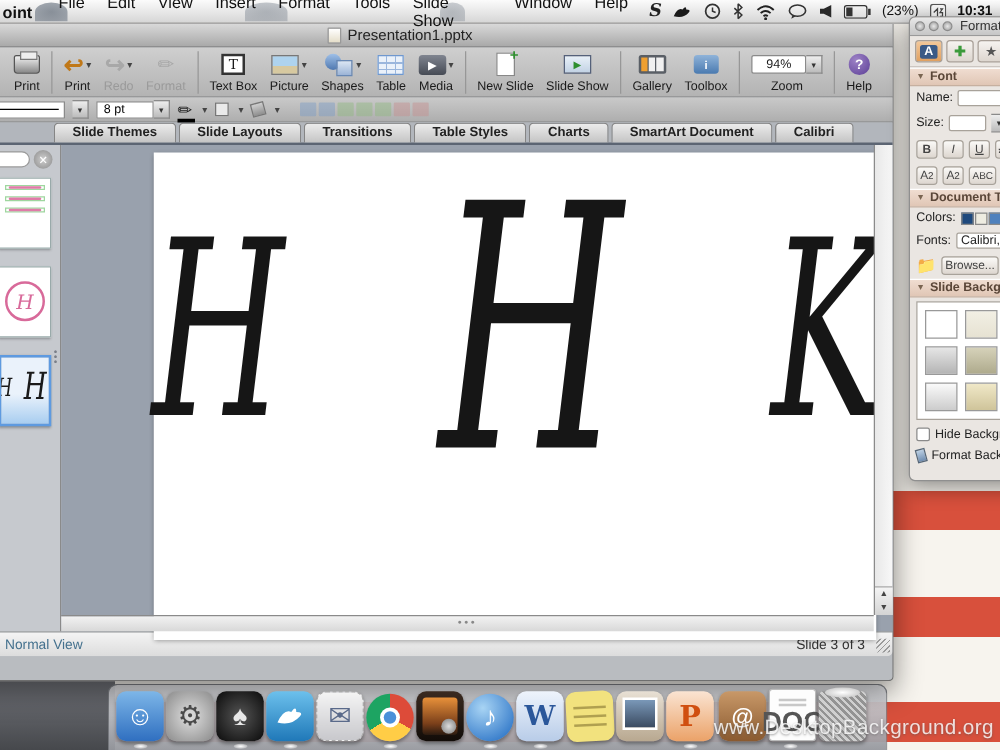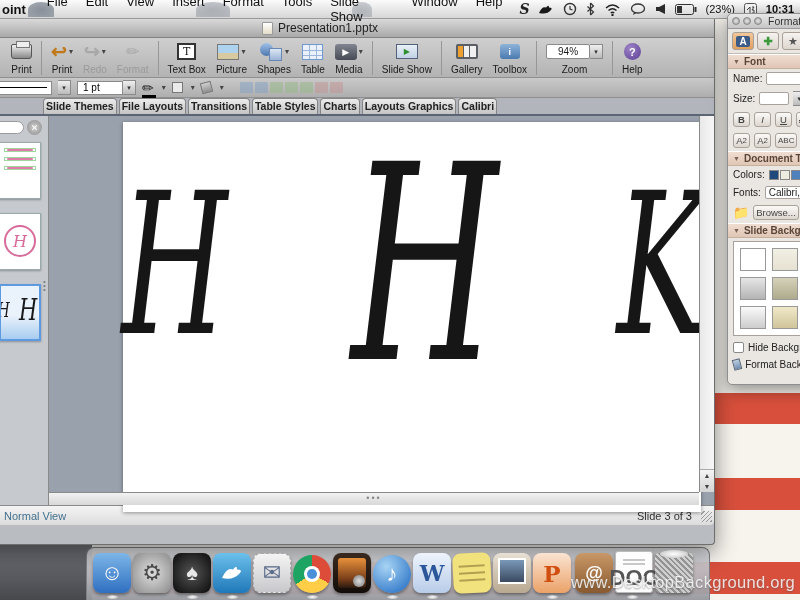--- a/index.html
+++ b/index.html
@@ -71,21 +71,21 @@
   .lineSel i { display:block; width:100%; height:1px; background:#000; }
   .ptSel { width:46px; height:14px; background:#fff; border:1px solid #8a8a8a; font-size:10px; display:flex; align-items:center; padding-left:5px; }
   .pen { font-size:14px; color:#222; position:relative; }
   .pen:after { content:""; position:absolute; left:0; bottom:-2px; width:14px; height:3px; background:#000; }
   .borderBtn { width:11px; height:11px; border:1px solid #777; background:#eaeaea; }
   .fillBtn { width:11px; height:11px; background:linear-gradient(#cfcfcf,#8f8f8f); transform:rotate(-15deg); border:1px solid #777; }
   .miniTbl { width:13px; height:11px; border-radius:1px; opacity:.45; margin-right:2px; }
 
   .tabbar { height:18px; background:#b2b6bc; border-bottom:2px solid #5c6573; display:flex; align-items:flex-end; padding-left:117px; gap:2px; }
   .tab { background:linear-gradient(#ececec,#c4c4c4); border:1px solid #858585; border-bottom:none;
-    border-radius:4px 4px 0 0; padding:1px 2px 2px; font-size:10.5px; font-weight:bold; color:#222; white-space:nowrap; }
+    border-radius:4px 4px 0 0; padding:1px 14px 2px; font-size:10.5px; font-weight:bold; color:#222; white-space:nowrap; }
 
   .content { position:relative; height:389px; display:flex; }
 
   
   .sidebar { width:123px; background:#c6c9ce; border-right:1px solid #8a8a8a; position:relative; }
   .sb-pill { position:absolute; left:52px; top:5px; width:46px; height:13px; background:#fff; border:1px solid #9a9a9a; border-radius:7px; }
   .sb-x { position:absolute; left:101px; top:4px; width:15px; height:15px; border-radius:50%; background:radial-gradient(#cfcfcf,#8a8a8a); color:#fff; font-size:9px; display:flex; align-items:center; justify-content:center; }
   .thumbs { position:absolute; top:26px; right:7px; width:42px; display:flex; flex-direction:column; gap:14px; }
   .thumb { width:42px; height:57px; background:#fff; border:1px solid #9aa; box-shadow:0 1px 2px rgba(0,0,0,.3); overflow:hidden; position:relative; }
   .thumb.sel { border:2px solid #5e9ae0; background:linear-gradient(#eaf2fb 55%, #a8cdf0); }
@@ -413,20 +413,26 @@
       <div class="tb-btn">
         <div class="ticon">
           <span class="i-media">▶</span>
           <span class="dd">▾</span>
         </div>
         <div>Media</div>
       </div>
       <div class="tb-sep"></div>
       <div class="tb-btn">
         <div class="ticon">
+          <span class="i-newslide"></span>
+        </div>
+        <div>New Slide</div>
+      </div>
+      <div class="tb-btn">
+        <div class="ticon">
           <span class="i-slideshow">▶</span>
         </div>
         <div>Slide Show</div>
       </div>
       <div class="tb-sep"></div>
       <div class="tb-btn">
         <div class="ticon">
           <span class="i-gallery">
             <i></i>
             <i></i>
@@ -456,46 +462,46 @@
         </div>
         <div>Help</div>
       </div>
     </div>
 
   <div class="toolbar2">
     <span class="lineSel">
         <i></i>
       </span>
       <span class="stepper">▾</span>
-    <span class="ptSel">1 pt</span>
+    <span class="ptSel">8 pt</span>
       <span class="stepper" style="margin-left:-6px">▾</span>
     <span class="pen">✏</span>
       <span class="dd">▾</span>
     <span class="borderBtn"></span>
       <span class="dd">▾</span>
     <span class="fillBtn"></span>
       <span class="dd">▾</span>
     <span id="tbl-style-icons" style="display:flex;margin-left:10px;">
         <span class="miniTbl" style="background:#7a9cc6"></span>
         <span class="miniTbl" style="background:#7a9cc6"></span>
         <span class="miniTbl" style="background:#8db87e"></span>
         <span class="miniTbl" style="background:#8db87e"></span>
         <span class="miniTbl" style="background:#8db87e"></span>
         <span class="miniTbl" style="background:#c58f8f"></span>
         <span class="miniTbl" style="background:#c58f8f"></span>
       </span>
   </div>
 
   <div class="tabbar" id="tabs">
       <span class="tab">Slide Themes</span>
-      <span class="tab">File Layouts</span>
+      <span class="tab">Slide Layouts</span>
       <span class="tab">Transitions</span>
       <span class="tab">Table Styles</span>
       <span class="tab">Charts</span>
-      <span class="tab">Layouts Graphics</span>
+      <span class="tab">SmartArt Document</span>
       <span class="tab">Calibri</span>
     </div>
 
   <div class="content">
     <div class="sidebar">
       <span class="sb-pill"></span>
       <span class="sb-x">✕</span>
       <div class="thumbs">
         <div class="thumb t1">
           <div class="ln">

